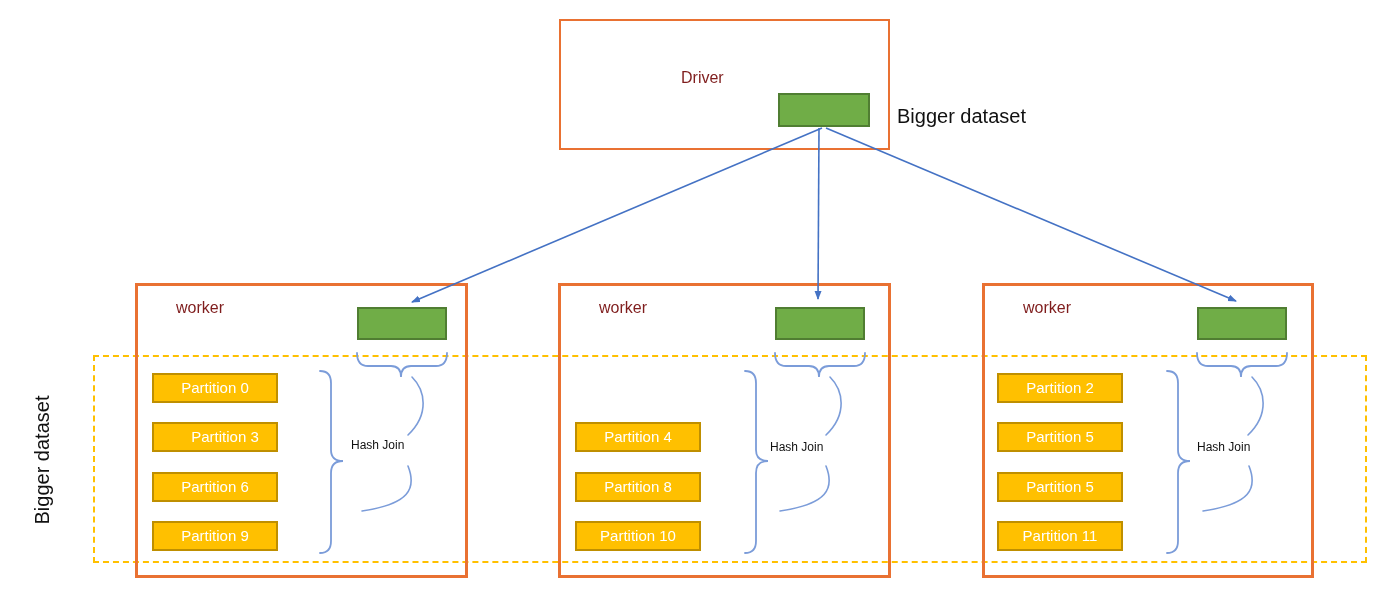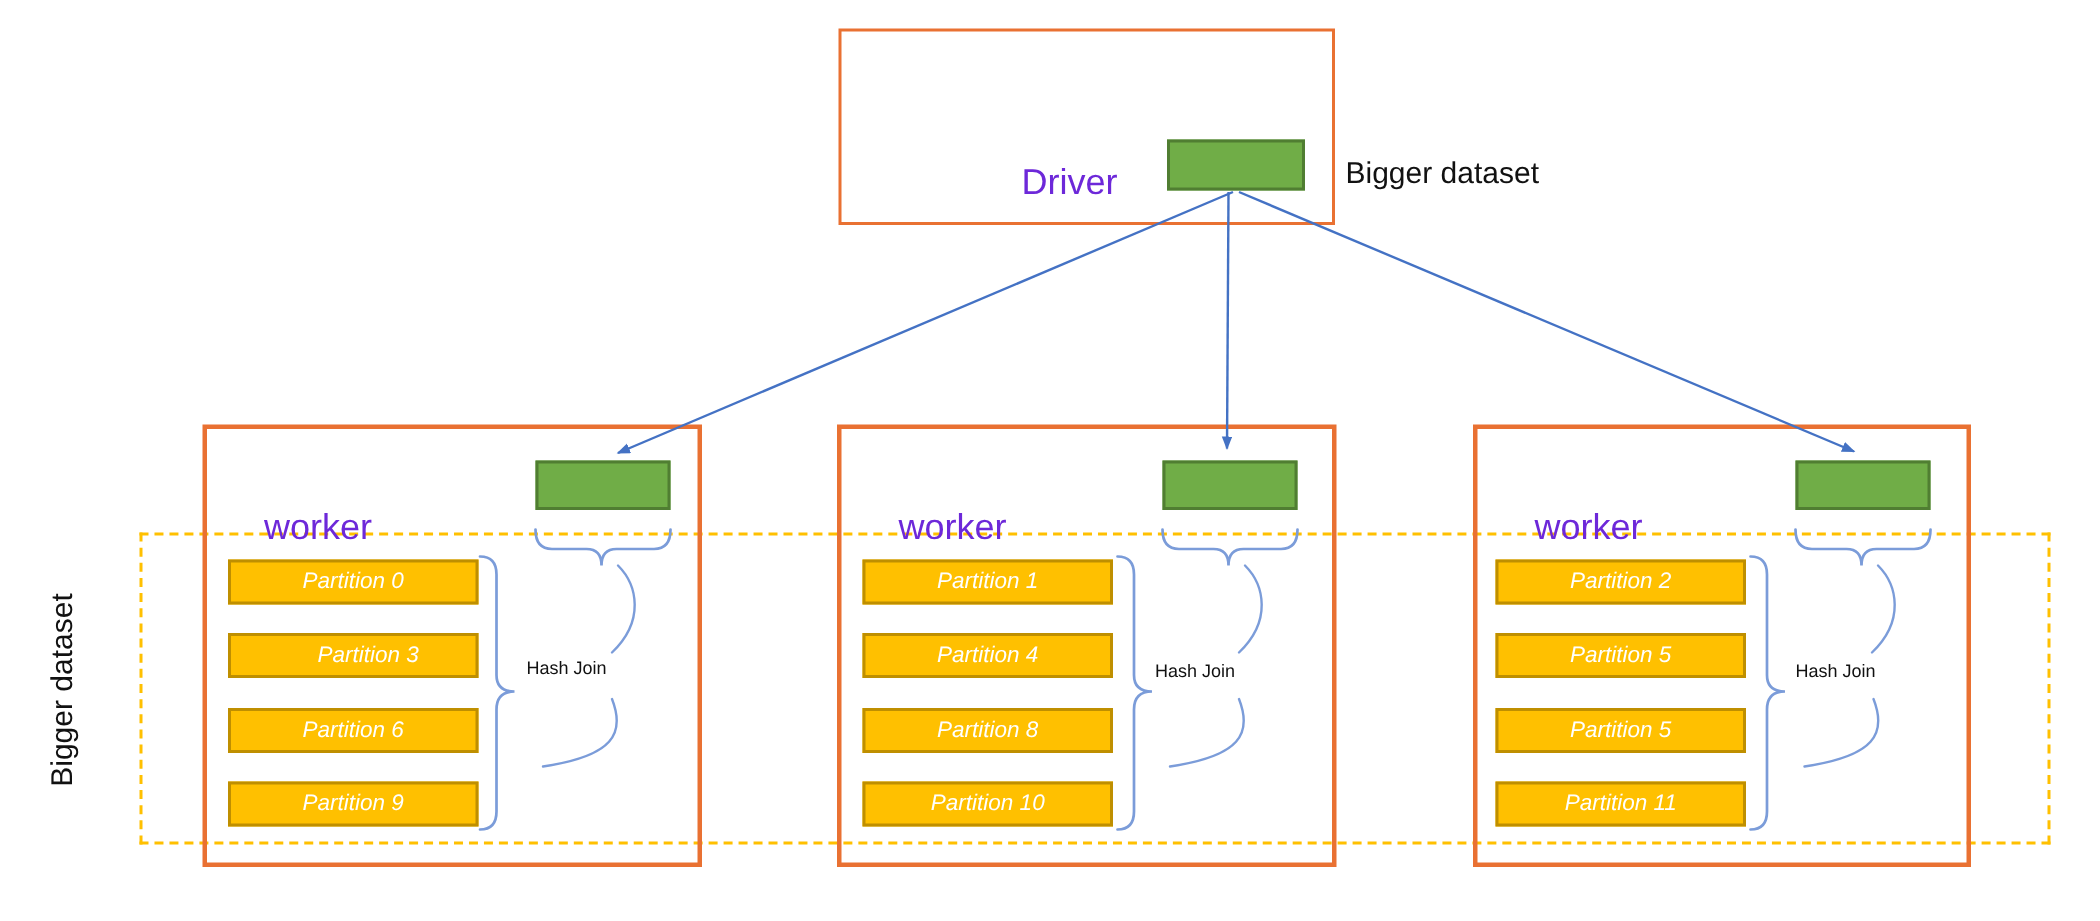--- a/index.html
+++ b/index.html
@@ -18,35 +18,35 @@
     position:relative;
     width:1400px;height:614px;
     background:#ffffff;
     font-family:"Liberation Sans", sans-serif;
     color:var(--text);
     overflow:hidden;
   }
   .abs{position:absolute;box-sizing:border-box;}
   .outline-box{border:2px solid var(--box-border);background:#ffffff;}
   .worker-box{border:3px solid var(--box-border);background:transparent;}
-  .box-title{font-size:24px;line-height:1.2;color:#6d28d9;white-space:nowrap;margin-top:40px;}
+  .box-title{font-size:16px;line-height:1.2;color:#7f1d1d;white-space:nowrap;}
   .green-rect{background:var(--block-fill);border:2px solid var(--block-border);}
   .side-label{font-size:20px;line-height:1.2;white-space:nowrap;color:#111;}
   .dashed-box{border:2px dashed var(--dashed-gold);background:transparent;}
   .rot-label{
     text-align:center;
     transform:rotate(-90deg);
   }
   .partition{
-    width:167px;height:30px;
+    width:126px;height:30px;
     background:var(--partition-fill);
     border:2px solid var(--partition-border);
     color:#ffffff;
     font-size:15px;line-height:26px;
-    text-align:center;white-space:nowrap;font-style:italic;
+    text-align:center;white-space:nowrap;
   }
   .hash-join{font-size:12px;line-height:1.2;white-space:nowrap;color:#111;}
   svg.overlay{
     position:absolute;left:0;top:0;width:1400px;height:614px;
     pointer-events:none;
   }
   .arrow-line{stroke:var(--connector-blue);stroke-width:1.6;fill:none;}
   .arrow-head{fill:var(--connector-blue);}
   .brace{stroke:var(--brace-blue);stroke-width:1.8;fill:none;stroke-linecap:round;}
   .arc{stroke:var(--brace-blue);stroke-width:1.6;fill:none;stroke-linecap:round;}
@@ -69,21 +69,20 @@
   <div class="abs green-rect" style="left:357px;top:307px;width:90px;height:33px;"></div>
   <div class="abs partition" style="left:152px;top:373px;">Partition 0</div>
   <div class="abs partition" style="left:152px;top:422px;padding-left:20px;">Partition 3</div>
   <div class="abs partition" style="left:152px;top:472px;">Partition 6</div>
   <div class="abs partition" style="left:152px;top:521px;">Partition 9</div>
   <div class="abs hash-join" style="left:351px;top:438px;">Hash Join</div>
 
   <div class="abs worker-box" style="left:558px;top:283px;width:333px;height:295px;"></div>
   <div class="abs box-title" style="left:599px;top:298px;">worker</div>
   <div class="abs green-rect" style="left:775px;top:307px;width:90px;height:33px;"></div>
-  <div class="abs partition" style="left:575px;top:373px;">Partition 1</div>
   <div class="abs partition" style="left:575px;top:422px;">Partition 4</div>
   <div class="abs partition" style="left:575px;top:472px;">Partition 8</div>
   <div class="abs partition" style="left:575px;top:521px;">Partition 10</div>
   <div class="abs hash-join" style="left:770px;top:440px;">Hash Join</div>
 
   <div class="abs worker-box" style="left:982px;top:283px;width:332px;height:295px;"></div>
   <div class="abs box-title" style="left:1023px;top:298px;">worker</div>
   <div class="abs green-rect" style="left:1197px;top:307px;width:90px;height:33px;"></div>
   <div class="abs partition" style="left:997px;top:373px;">Partition 2</div>
   <div class="abs partition" style="left:997px;top:422px;">Partition 5</div>

